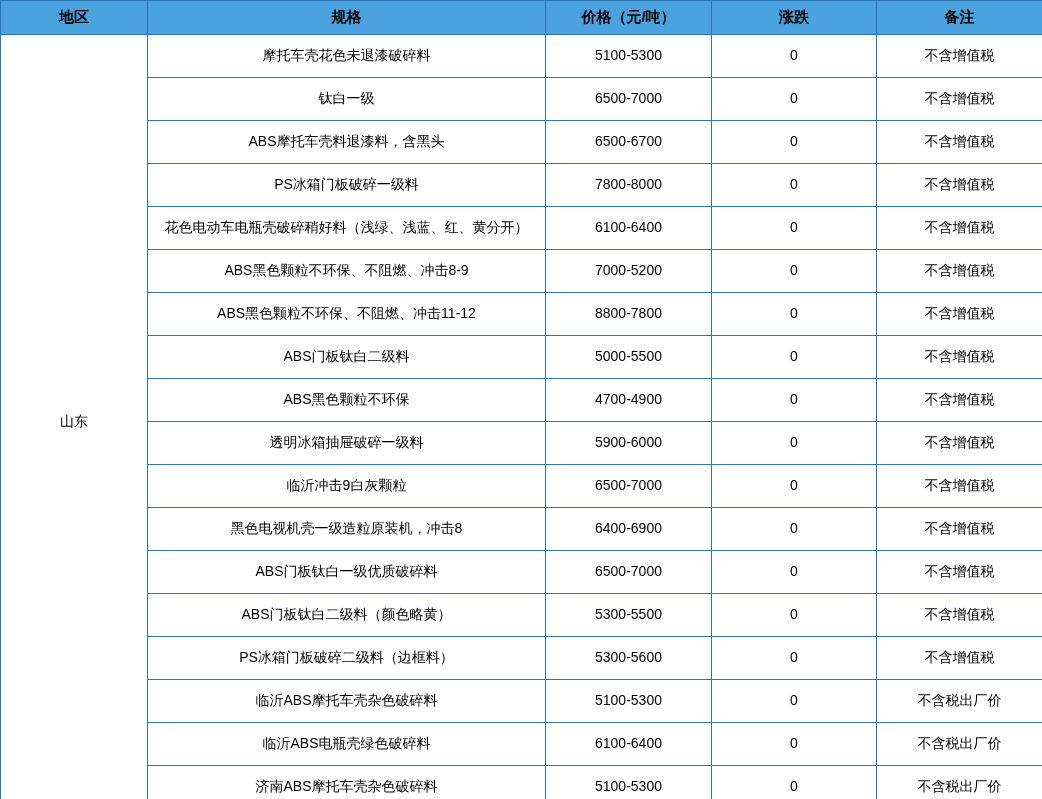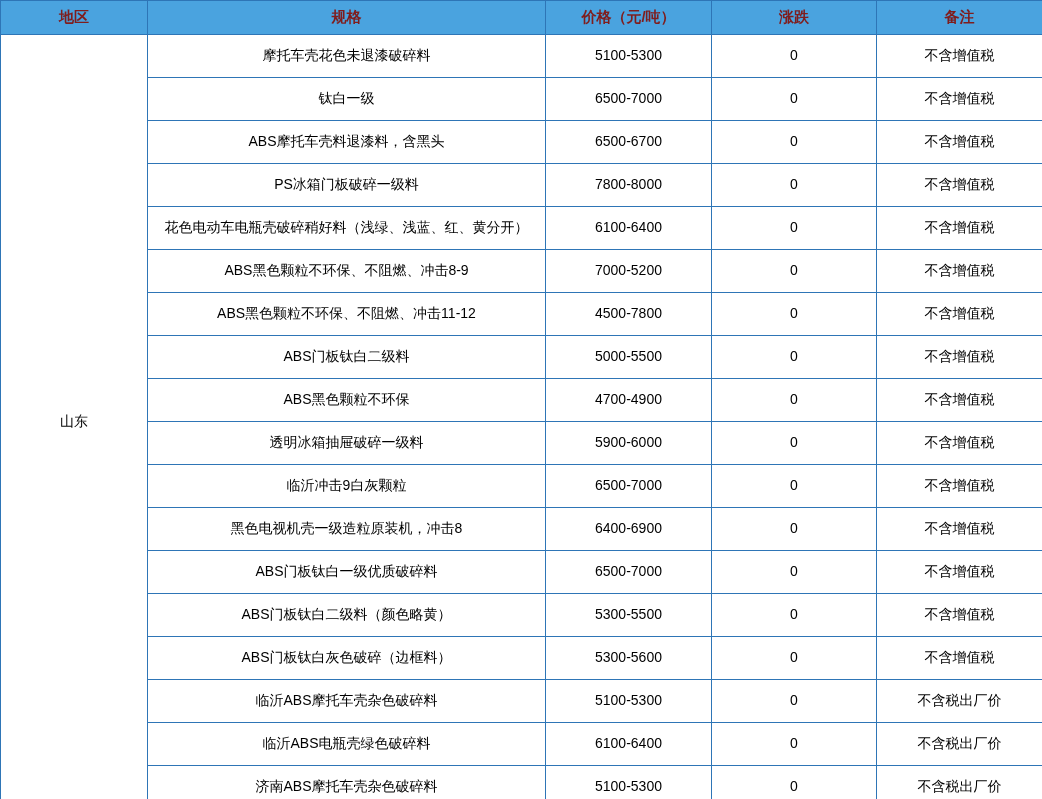--- a/index.html
+++ b/index.html
@@ -29,21 +29,21 @@
     vertical-align: middle;
     font-size: 14px;
     padding: 0;
     height: 42px;
     line-height: 1.25;
     overflow: hidden;
     white-space: nowrap;
   }
   table.price-table thead th {
     background: #4aa3df;
-    color: #7f1d1d;
+    color: #000000;
     font-weight: bold;
     height: 33px;
     font-size: 15px;
     border-color: #2e75b6;
   }
   td.region-cell {
     font-size: 14px;
     color: #000;
     background: #ffffff;
   }
@@ -107,21 +107,21 @@
           <td>不含增值税</td>
         </tr>
         <tr>
           <td>ABS黑色颗粒不环保、不阻燃、冲击8-9</td>
           <td>7000-5200</td>
           <td>0</td>
           <td>不含增值税</td>
         </tr>
         <tr>
           <td>ABS黑色颗粒不环保、不阻燃、冲击11-12</td>
-          <td>4500-7800</td>
+          <td>8800-7800</td>
           <td>0</td>
           <td>不含增值税</td>
         </tr>
         <tr>
           <td>ABS门板钛白二级料</td>
           <td>5000-5500</td>
           <td>0</td>
           <td>不含增值税</td>
         </tr>
         <tr>
@@ -154,21 +154,21 @@
           <td>0</td>
           <td>不含增值税</td>
         </tr>
         <tr>
           <td>ABS门板钛白二级料（颜色略黄）</td>
           <td>5300-5500</td>
           <td>0</td>
           <td>不含增值税</td>
         </tr>
         <tr>
-          <td>ABS门板钛白灰色破碎（边框料）</td>
+          <td>PS冰箱门板破碎二级料（边框料）</td>
           <td>5300-5600</td>
           <td>0</td>
           <td>不含增值税</td>
         </tr>
         <tr>
           <td>临沂ABS摩托车壳杂色破碎料</td>
           <td>5100-5300</td>
           <td>0</td>
           <td>不含税出厂价</td>
         </tr>

